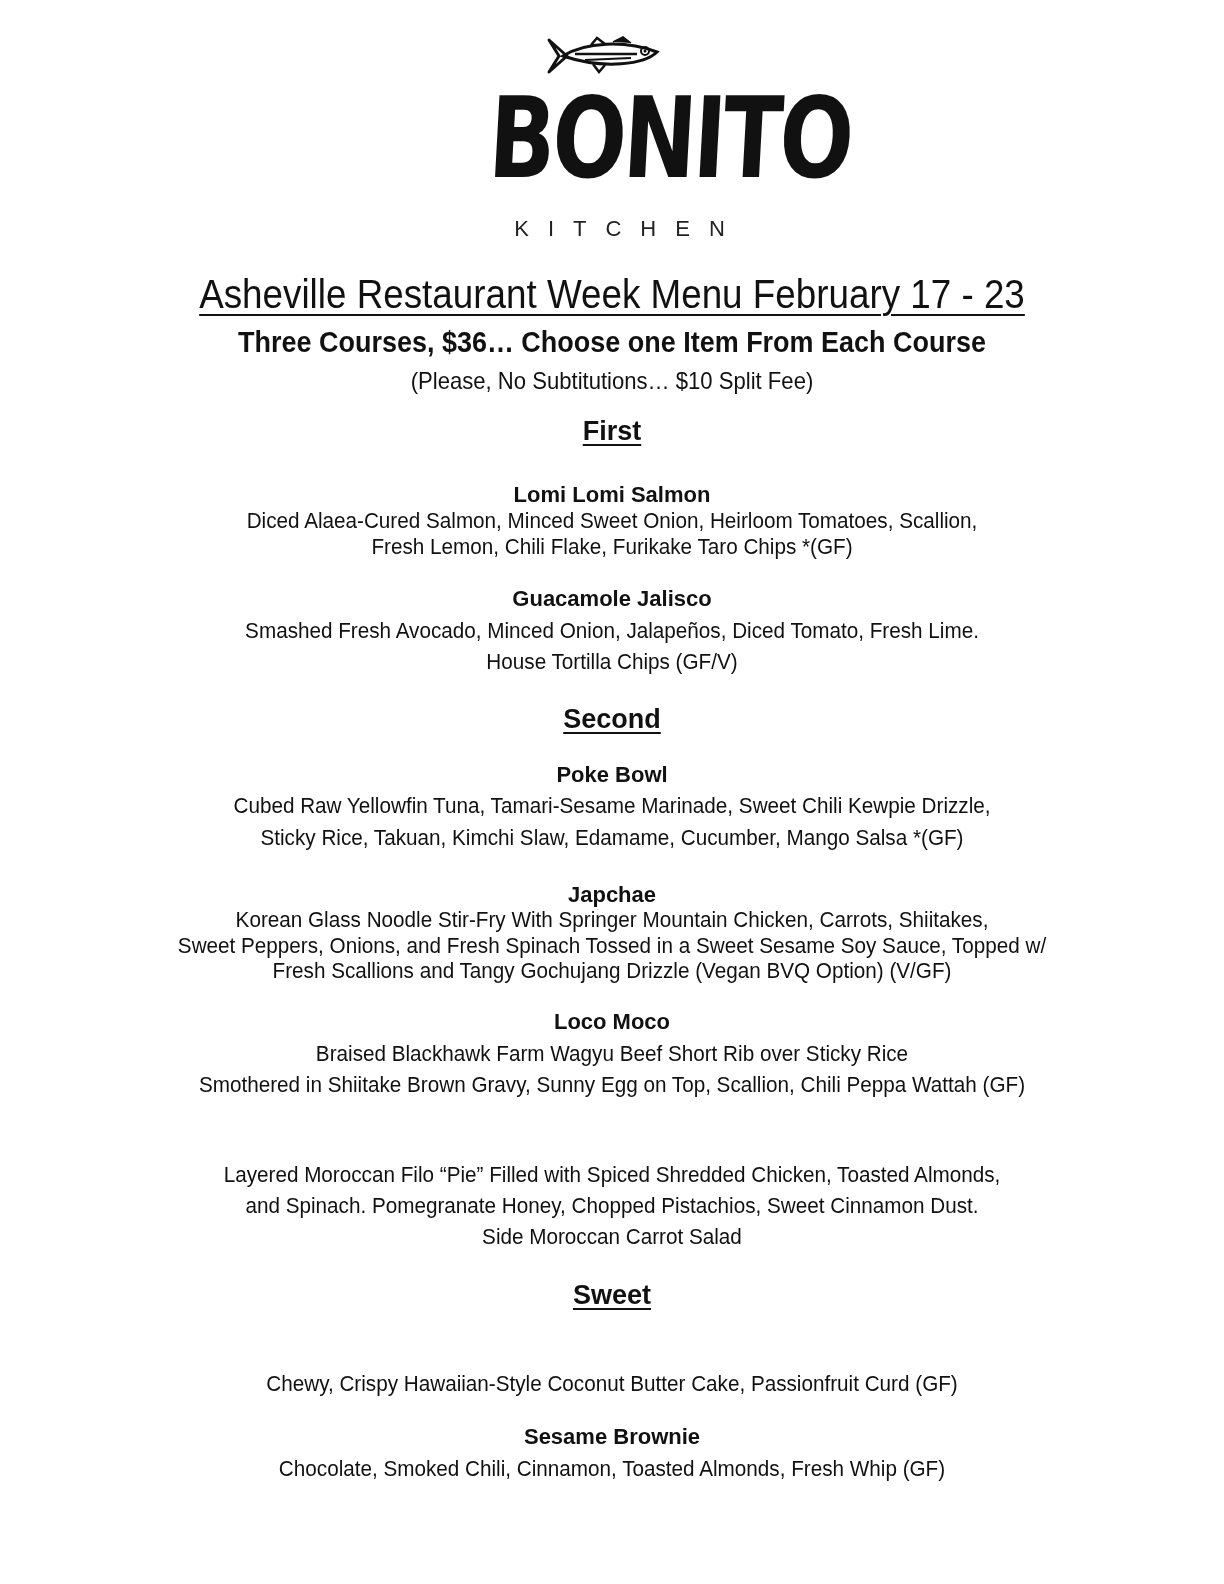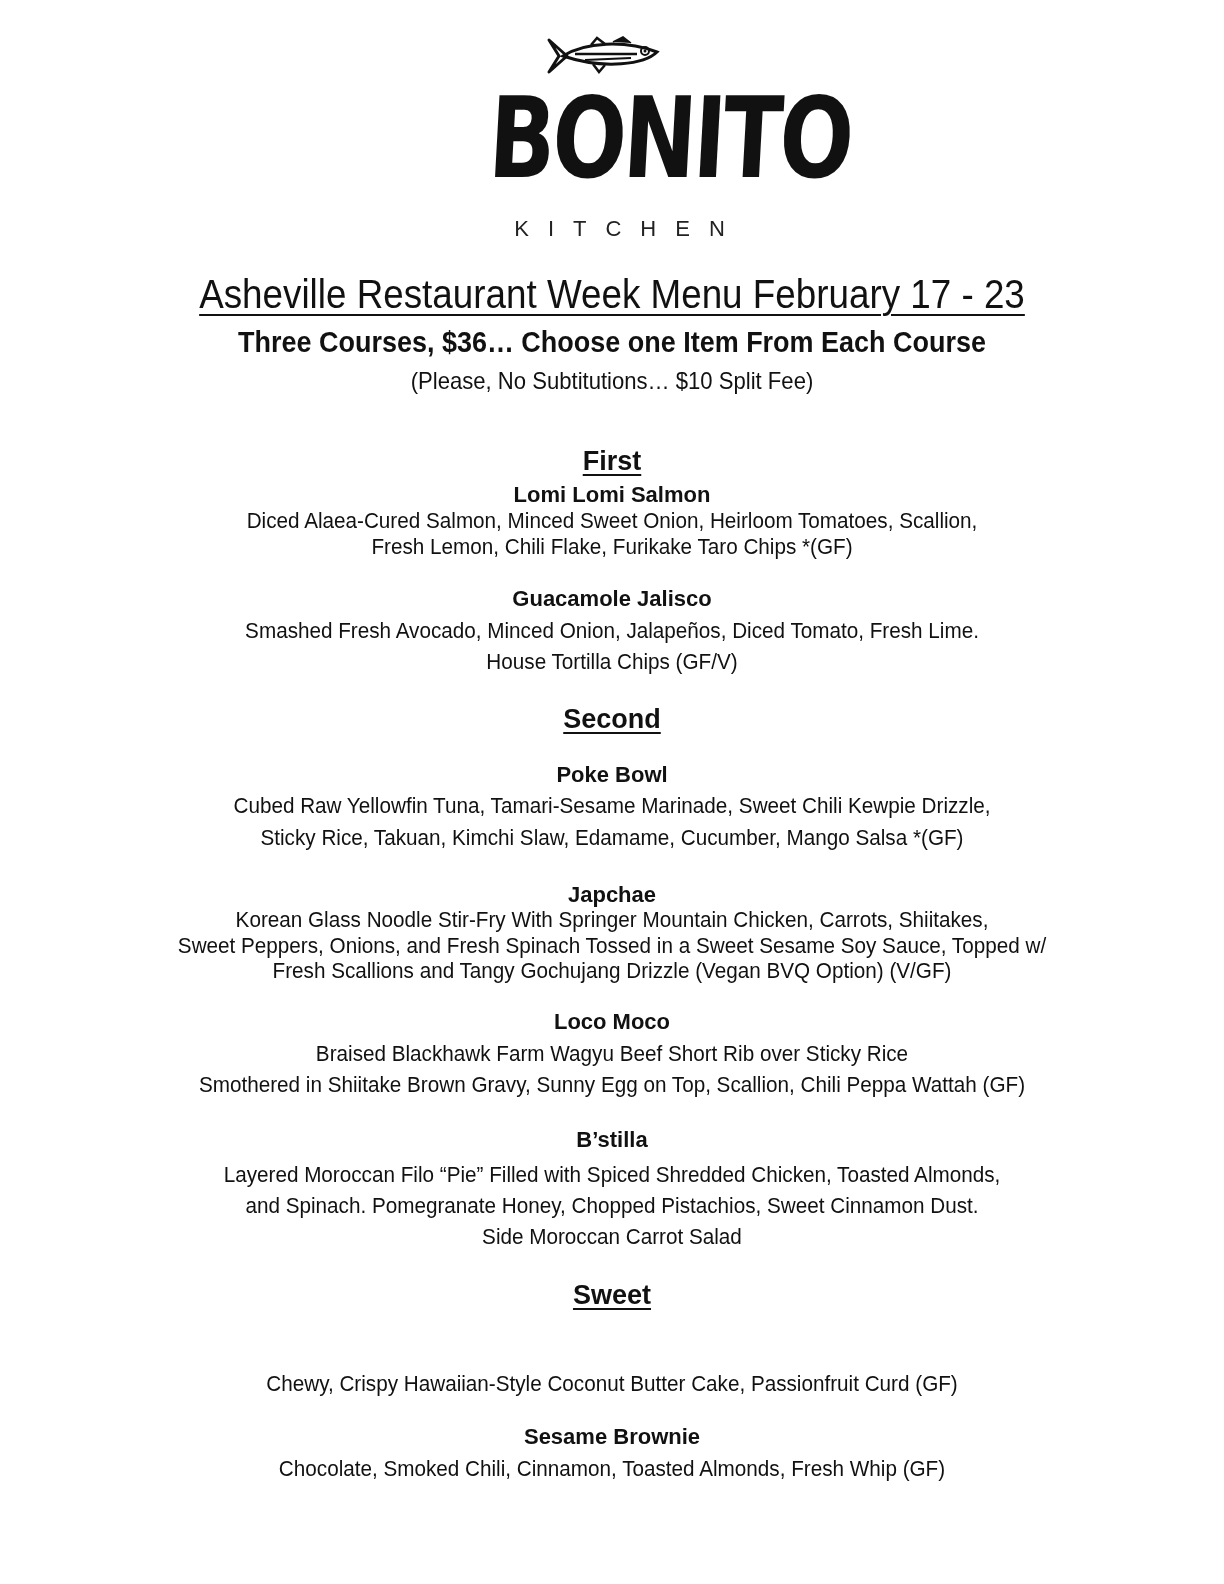--- a/index.html
+++ b/index.html
@@ -53,21 +53,21 @@
     <circle cx="100" cy="15" r="4" fill="none" stroke="#111" stroke-width="2"></circle>
     <circle cx="100" cy="15" r="1.5" fill="#111"></circle>
   </svg>
   <div class="brand">BONITO</div>
   <div class="brand-sub">KITCHEN</div>
 
   <div class="center title"><span>Asheville Restaurant Week Menu February 17 - 23</span></div>
   <div class="center subtitle">Three Courses, $36… Choose one Item From Each Course</div>
   <div class="center note">(Please, No Subtitutions… $10 Split Fee)</div>
 
-  <div class="center section-head" style="top:444px"><span>First</span></div>
+  <div class="center section-head" style="top:414px"><span>First</span></div>
 
   <div class="center item-name" style="top:481px">Lomi Lomi Salmon</div>
   <div class="center item-desc" style="top:508px">Diced Alaea-Cured Salmon, Minced Sweet Onion, Heirloom Tomatoes, Scallion,</div>
   <div class="center item-desc" style="top:534px">Fresh Lemon, Chili Flake, Furikake Taro Chips *(GF)</div>
 
   <div class="center item-name" style="top:585px">Guacamole Jalisco</div>
   <div class="center item-desc" style="top:618px">Smashed Fresh Avocado, Minced Onion, Jalapeños, Diced Tomato, Fresh Lime.</div>
   <div class="center item-desc" style="top:649px">House Tortilla Chips (GF/V)</div>
 
   <div class="center section-head" style="top:702px"><span>Second</span></div>
@@ -78,21 +78,20 @@
 
   <div class="center item-name" style="top:881px">Japchae</div>
   <div class="center item-desc" style="top:907px">Korean Glass Noodle Stir-Fry With Springer Mountain Chicken, Carrots, Shiitakes,</div>
   <div class="center item-desc" style="top:933px">Sweet Peppers, Onions, and Fresh Spinach Tossed in a Sweet Sesame Soy Sauce, Topped w/</div>
   <div class="center item-desc" style="top:958px">Fresh Scallions and Tangy Gochujang Drizzle (Vegan BVQ Option) (V/GF)</div>
 
   <div class="center item-name" style="top:1008px">Loco Moco</div>
   <div class="center item-desc" style="top:1041px">Braised Blackhawk Farm Wagyu Beef Short Rib over Sticky Rice</div>
   <div class="center item-desc" style="top:1072px">Smothered in Shiitake Brown Gravy, Sunny Egg on Top, Scallion, Chili Peppa Wattah (GF)</div>
 
-  <div class="center item-name" style="top:1126px">B’stilla</div>
   <div class="center item-desc" style="top:1162px">Layered Moroccan Filo “Pie” Filled with Spiced Shredded Chicken, Toasted Almonds,</div>
   <div class="center item-desc" style="top:1193px">and Spinach. Pomegranate Honey, Chopped Pistachios, Sweet Cinnamon Dust.</div>
   <div class="center item-desc" style="top:1224px">Side Moroccan Carrot Salad</div>
 
   <div class="center section-head" style="top:1278px"><span>Sweet</span></div>
 
   <div class="center item-desc" style="top:1371px">Chewy, Crispy Hawaiian-Style Coconut Butter Cake, Passionfruit Curd  (GF)</div>
 
   <div class="center item-name" style="top:1423px">Sesame Brownie</div>
   <div class="center item-desc" style="top:1456px">Chocolate, Smoked Chili, Cinnamon, Toasted Almonds, Fresh Whip (GF)</div>

